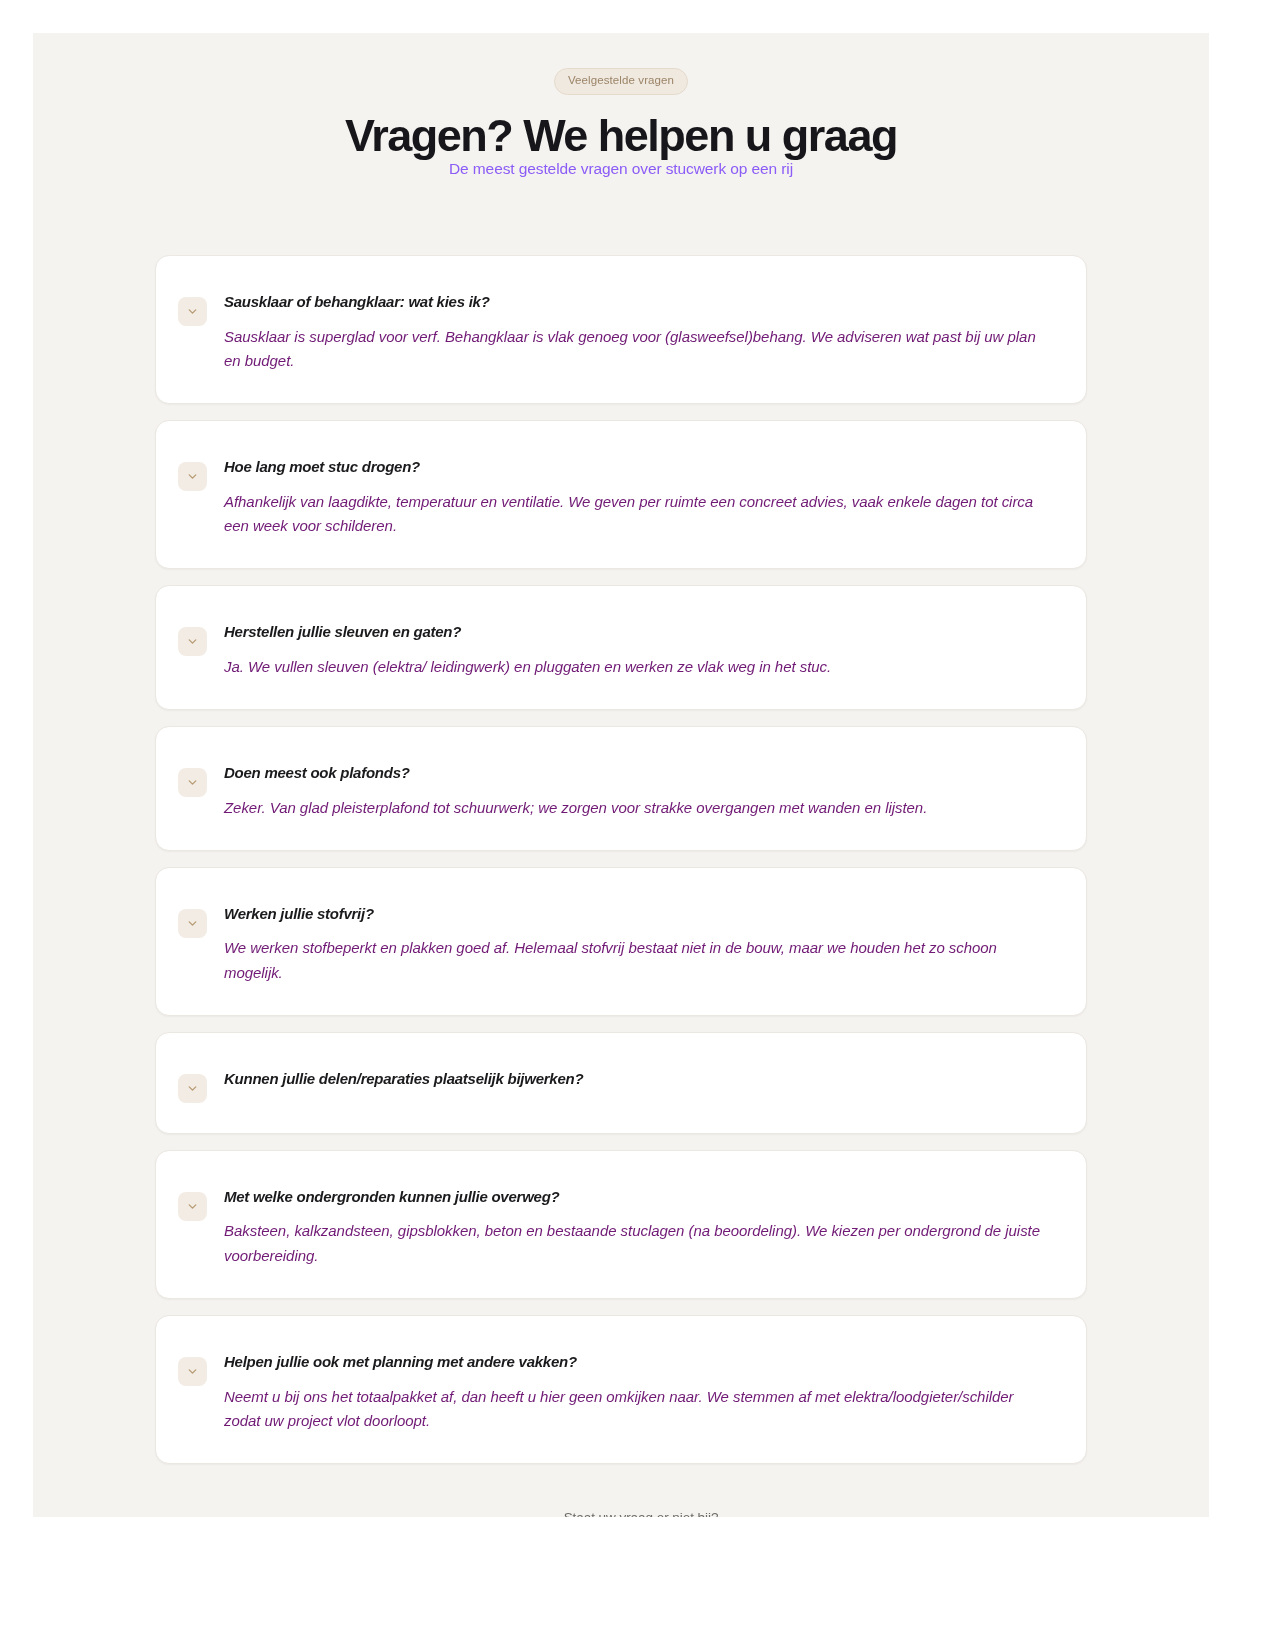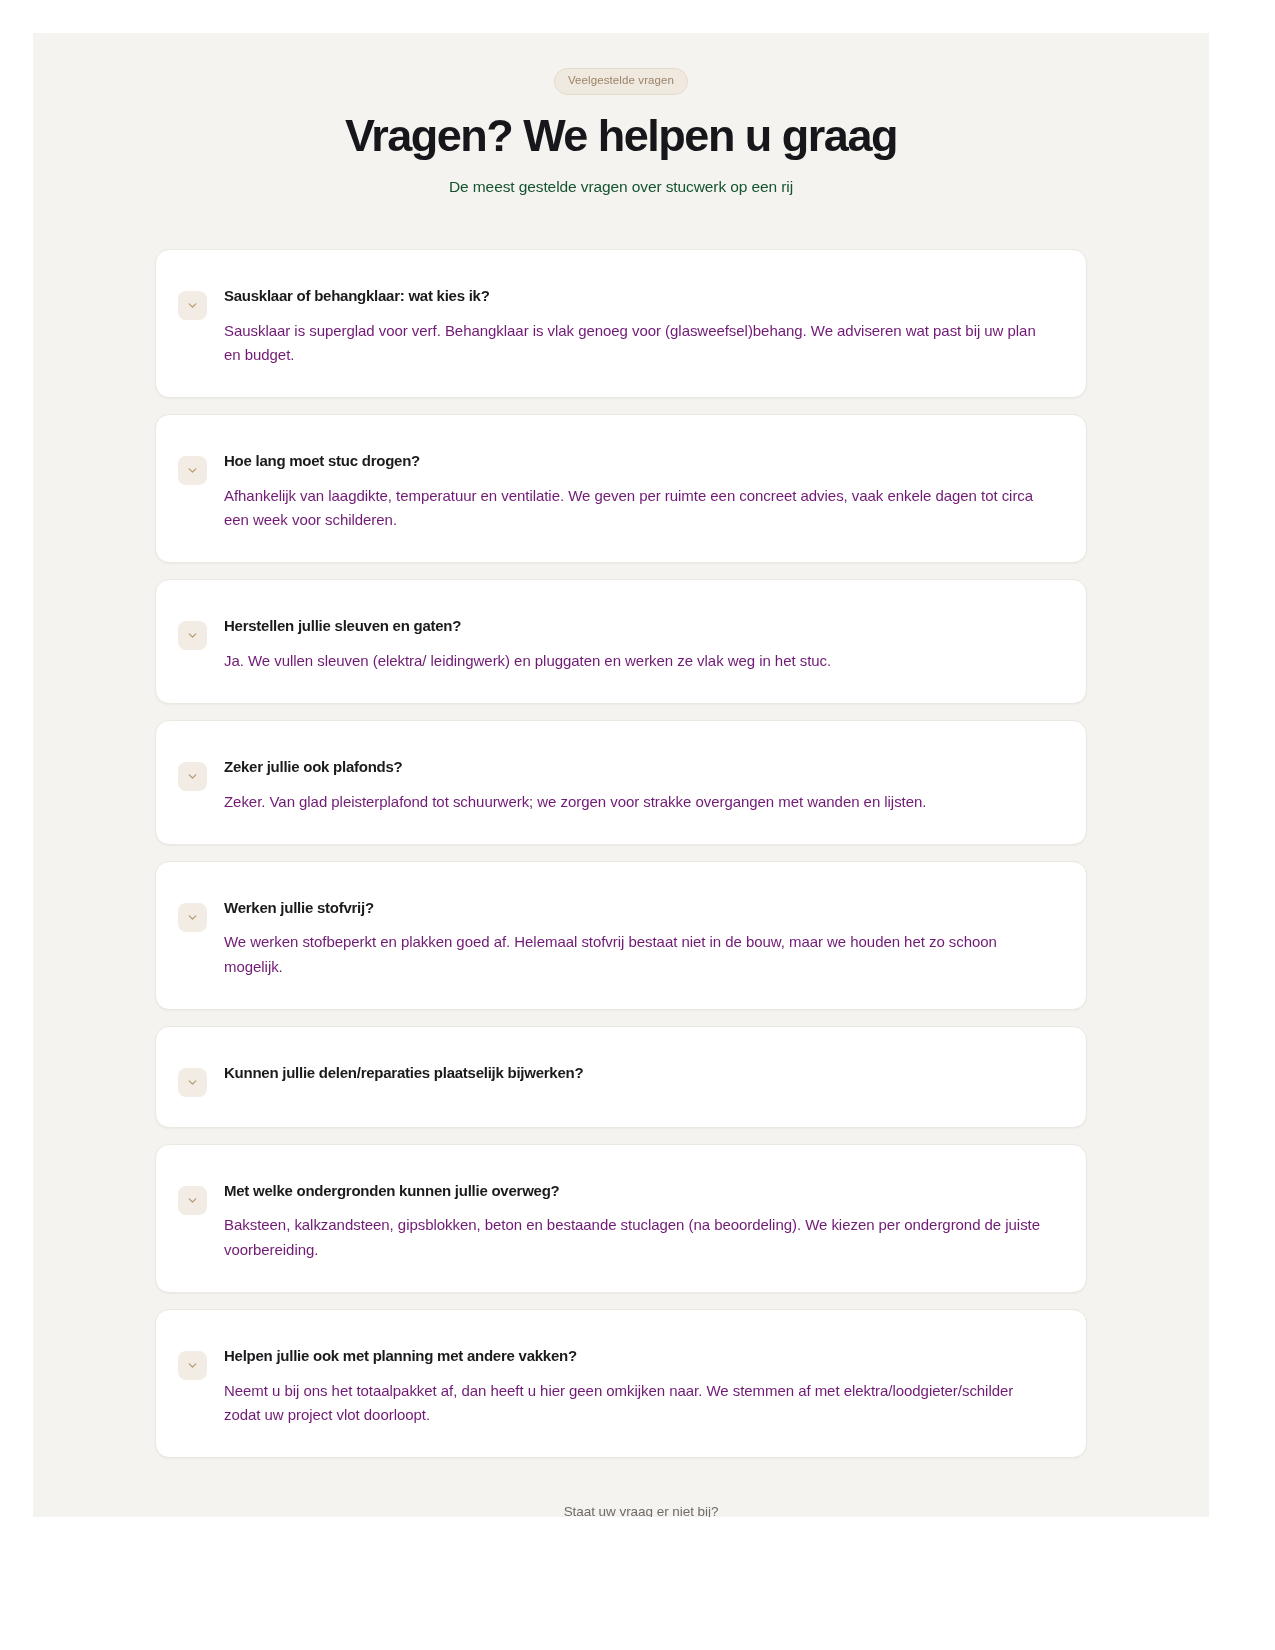--- a/index.html
+++ b/index.html
@@ -43,33 +43,33 @@
   .page-title {
     margin-top: 17px;
     font-size: 45px;
     font-weight: 700;
     letter-spacing: -1.5px;
     color: #17161a;
     line-height: 1.08;
   }
 
   .page-subtitle {
-    margin-top: 18px;
     font-size: 15.5px;
-    color: #14532d;
+    color: #8b5cf6;
     letter-spacing: -0.1px;
   }
 
   
   .faq-list {
-    margin: 53px auto 0;
+    margin: 77px auto 0;
     width: 932px;
     display: flex;
     flex-direction: column;
     gap: 16px;
+    font-style: italic;
   }
 
   .faq-card {
     background: #ffffff;
     border: 1px solid #ebe7e1;
     border-radius: 14px;
     box-shadow: 0 1px 2px rgba(30, 25, 18, 0.04);
     padding: 30px 34px 30px 22px;
     display: flex;
     align-items: flex-start;
@@ -196,21 +196,21 @@
       </div>
       <div class="faq-card">
         <div class="chev-btn">
           <span>
             <svg width="13" height="13" viewBox="0 0 24 24" fill="none" stroke="#b79a72" stroke-width="2.4" stroke-linecap="round" stroke-linejoin="round">
               <polyline points="6 9 12 15 18 9"></polyline>
             </svg>
           </span>
         </div>
         <div class="faq-body">
-          <div class="faq-question">Zeker jullie ook plafonds?</div>
+          <div class="faq-question">Doen meest ook plafonds?</div>
           <div class="faq-answer">Zeker. Van glad pleisterplafond tot schuurwerk; we zorgen voor strakke overgangen met wanden en lijsten.</div>
         </div>
       </div>
       <div class="faq-card">
         <div class="chev-btn">
           <span>
             <svg width="13" height="13" viewBox="0 0 24 24" fill="none" stroke="#b79a72" stroke-width="2.4" stroke-linecap="round" stroke-linejoin="round">
               <polyline points="6 9 12 15 18 9"></polyline>
             </svg>
           </span>

